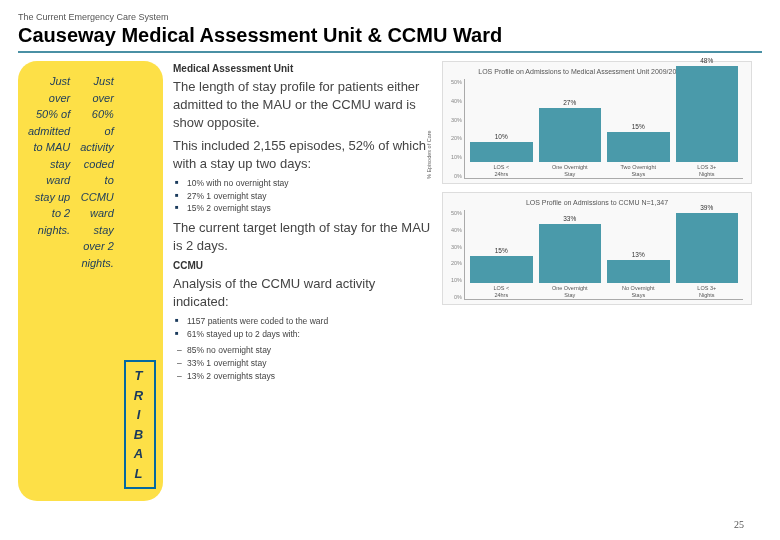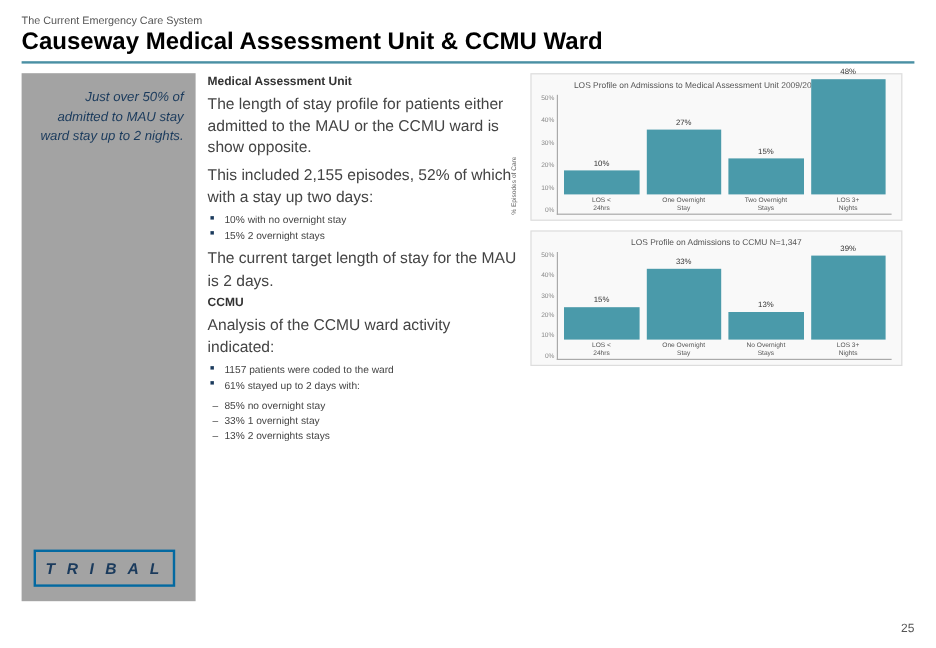--- a/index.html
+++ b/index.html
@@ -35,30 +35,31 @@
       padding-bottom: 4px;
     }
 
     .content-area {
       display: flex;
       flex: 1;
     }
 
     .left-sidebar {
       width: 145px;
-      background: #a3a3a3;
+      background: #fde047;
       padding: 12px 10px;
       font-style: italic;
       font-size: 11px;
       color: #1a3a5c;
       text-align: right;
       line-height: 1.5;
       display: flex;
-      flex-direction: column;
+      flex-direction: row;
       gap: 10px;
+      border-radius: 19px;
     }
 
     .sidebar-text-block {
       color: #1a3a5c;
     }
 
     .tribal-logo {
       margin-top: auto;
       font-size: 13px;
       font-weight: bold;
@@ -201,23 +202,24 @@
     }
 
     .y-tick {
       font-size: 5.5px;
       color: #888;
     }
 
     .page-number {
       position: absolute;
       bottom: 10px;
-      right: 18px;
+      right: 36px;
       font-size: 10px;
       color: #555;
+      font-family: Liberation Serif, serif;
     }
 
     .two-col {
       display: flex;
       gap: 8px;
       flex: 1;
     }
 
     .text-col {
       flex: 1;
@@ -227,32 +229,34 @@
 <body>
 
 <div class="page">
   <div class="top-label">The Current Emergency Care System</div>
   <div class="main-title">Causeway Medical Assessment Unit &amp; CCMU Ward</div>
 
   <div class="content-area">
 
     <div class="left-sidebar">
       <div class="sidebar-text-block">Just over 50% of admitted to MAU stay ward stay up to 2 nights.</div>
+      <div class="sidebar-text-block">Just over 60% of activity coded to CCMU ward stay over 2 nights.</div>
       <div class="tribal-logo">T R I B A L</div>
     </div>
 
     <div class="main-content">
       <div class="two-col">
 
         <div class="text-col">
           <div class="section-title">Medical Assessment Unit</div>
           <div class="body-text">The length of stay profile for patients either admitted to the MAU or the CCMU ward is show opposite.</div>
           <div class="body-text">This included 2,155 episodes, 52% of which with a stay up two days:</div>
           <ul class="bullet-list">
             <li>10% with no overnight stay</li>
+            <li>27% 1 overnight stay</li>
             <li>15% 2 overnight stays</li>
           </ul>
           <div class="body-text">The current target length of stay for the MAU is 2 days.</div>
 
           <div class="section-title">CCMU</div>
           <div class="body-text">Analysis of the CCMU ward activity indicated:</div>
           <ul class="bullet-list">
             <li>1157 patients were coded to the ward</li>
             <li>61% stayed up to 2 days with:</li>
           </ul>

